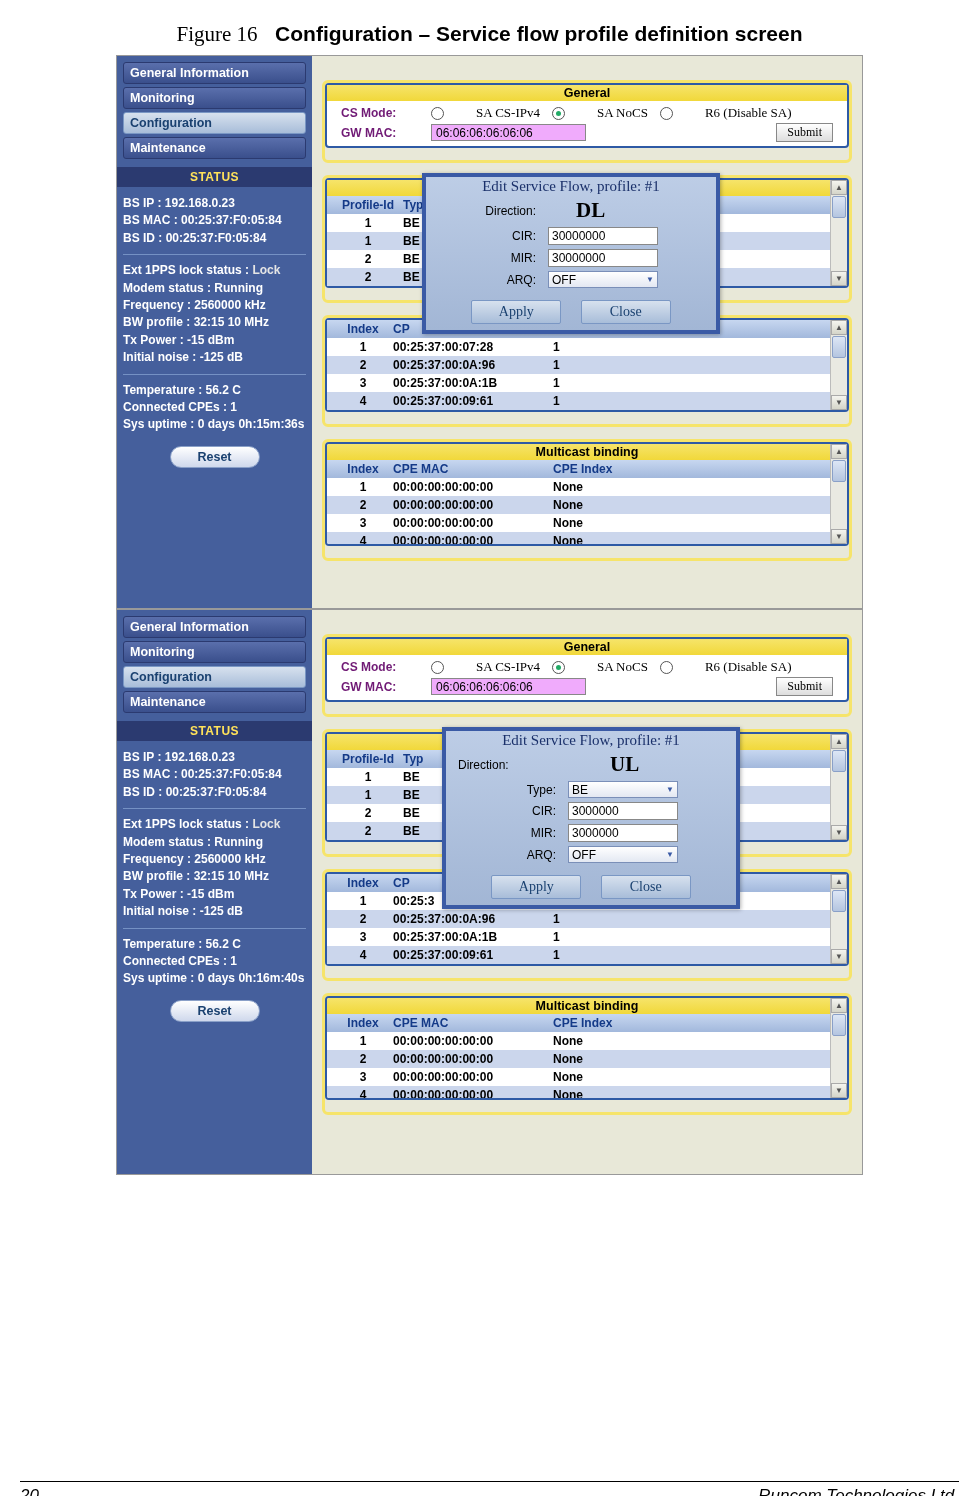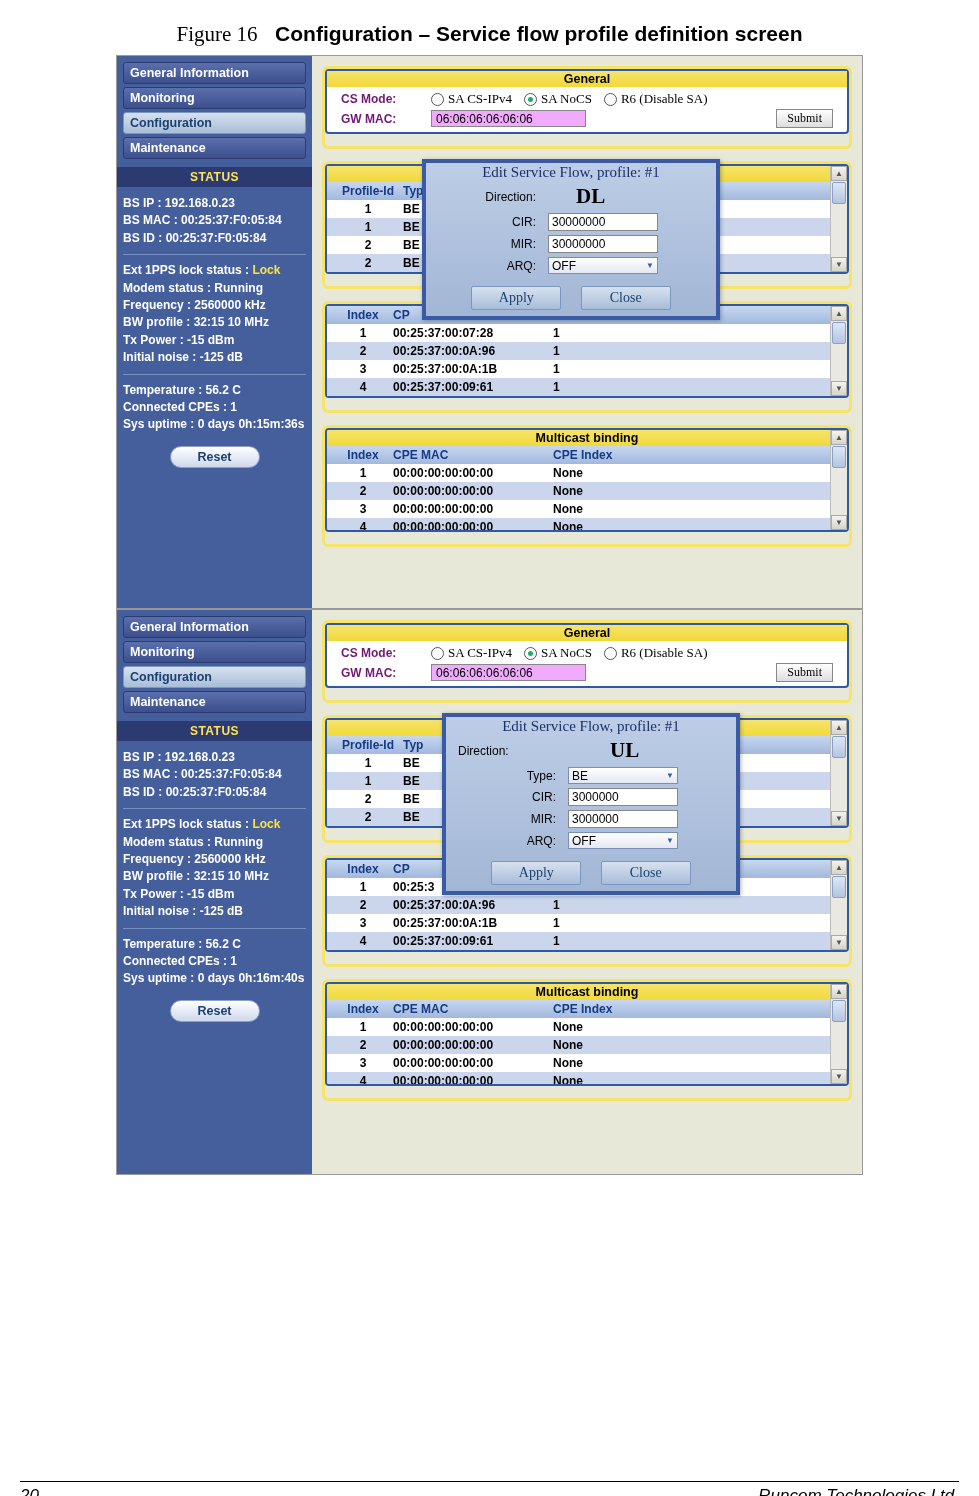--- a/index.html
+++ b/index.html
@@ -11,30 +11,30 @@
   .fig-cap .num { font-family:"Times New Roman", serif; font-size:21px; }
   .fig-cap.bold { font-weight:bold; font-size:21px;}
   .app { width:745px; margin:0 auto; border:1px solid #999; background:#e8e8d8; position:relative; }
   .app-inner { display:flex; }
   .sidebar { width:195px; background:#455f9c; color:#fff; font-size:12px; padding:6px 6px 0; box-sizing:border-box; position:relative; min-height:552px;}
   .nav-item { background:linear-gradient(#5a6fac,#3a4f8c); border:1px solid #2b3a70; border-radius:3px; padding:3px 6px; margin-bottom:3px; font-weight:bold; font-size:12.5px; cursor:pointer;}
   .nav-item.active { background:linear-gradient(#d7e1ee,#a8bdd9); color:#1a4170; border:1px solid #7a97c4;}
   .status-head { text-align:center; background:#2b3a70; color:#ffe25a; font-weight:bold; padding:3px 0; margin:8px -6px 8px; font-size:12px; letter-spacing:0.5px;}
   .sb-text { font-size:12px; line-height:1.45; font-weight:bold;}
   .sb-hr { border-top:1px solid #7591c4; margin:7px 0;}
-  .lock-green { color:#fde047; }
+  .lock-green { color:#e5e5e5; }
   .reset-btn { display:block; margin:12px auto 0; width:88px; text-align:center; background:linear-gradient(#fff,#cfd8ec); border:1px solid #8aa0c8; border-radius:12px; color:#1a4170; font-weight:bold; padding:3px 0; font-size:12.5px; cursor:pointer;}
-  .content { flex:1; padding:10px; position:relative; font-size:12px; }
+  .content { flex:1; padding:10px; position:relative; font-size:12px;margin-top:14px; }
   .panel { border:2px solid #2e5aa5; border-radius:4px; margin-bottom:12px; background:#fff; }
   .panel-outer { border:3px solid #f6e46a; border-radius:6px; padding:0; margin-bottom:12px;}
   .panel-title { text-align:center; font-weight:bold; background:linear-gradient(#f6e46a,#f1d83a); color:#000; font-size:12.5px; padding:1px 0; }
   .panel-body { padding:0; }
   .gen-row { display:flex; align-items:center; padding:1px 6px; font-size:13px; font-family:"Times New Roman",serif;}
   .gen-label { width:90px; font-weight:bold; color:#701a75; font-family:Arial; font-size:12px;}
-  .radio-fake { display:inline-flex; align-items:center; margin-right:12px;}
+  .radio-fake { display:inline-flex; align-items:center; margin-right:12px;gap:28px;}
   .radio-fake .dot { width:11px; height:11px; border:1px solid #555; border-radius:50%; margin-right:4px; display:inline-flex; align-items:center; justify-content:center;}
   .radio-fake.sel .dot::after { content:""; width:5px; height:5px; background:#2a6; border-radius:50%;}
   .txt-input { border:1px solid #888; background:#f0abfc; padding:1px 4px; font-size:12px; height:17px; box-sizing:border-box; font-family:Arial;}
   .submit-b { border:1px solid #888; background:linear-gradient(#fff,#ddd); font-size:12px; padding:1px 10px; cursor:pointer;}
   .tbl-head { display:flex; background:linear-gradient(#c7d7f0,#a2b8dc); font-weight:bold; font-size:12px; color:#143a88; padding:2px 6px;}
   .tbl-row { display:flex; font-weight:bold; font-size:12px; padding:2px 6px;}
   .tbl-row.alt { background:#cbd6ec; }
   .scroll-box { position:relative; }
   .vscroll { position:absolute; right:0; top:0; bottom:0; width:16px; background:#e9e9e2; border-left:1px solid #bbb;}
   .vscroll .arr { height:15px; background:linear-gradient(#f4f4ef,#d5d5c9); border:1px solid #aaa; box-sizing:border-box; font-size:8px; text-align:center; line-height:13px; color:#555; cursor:pointer;}

